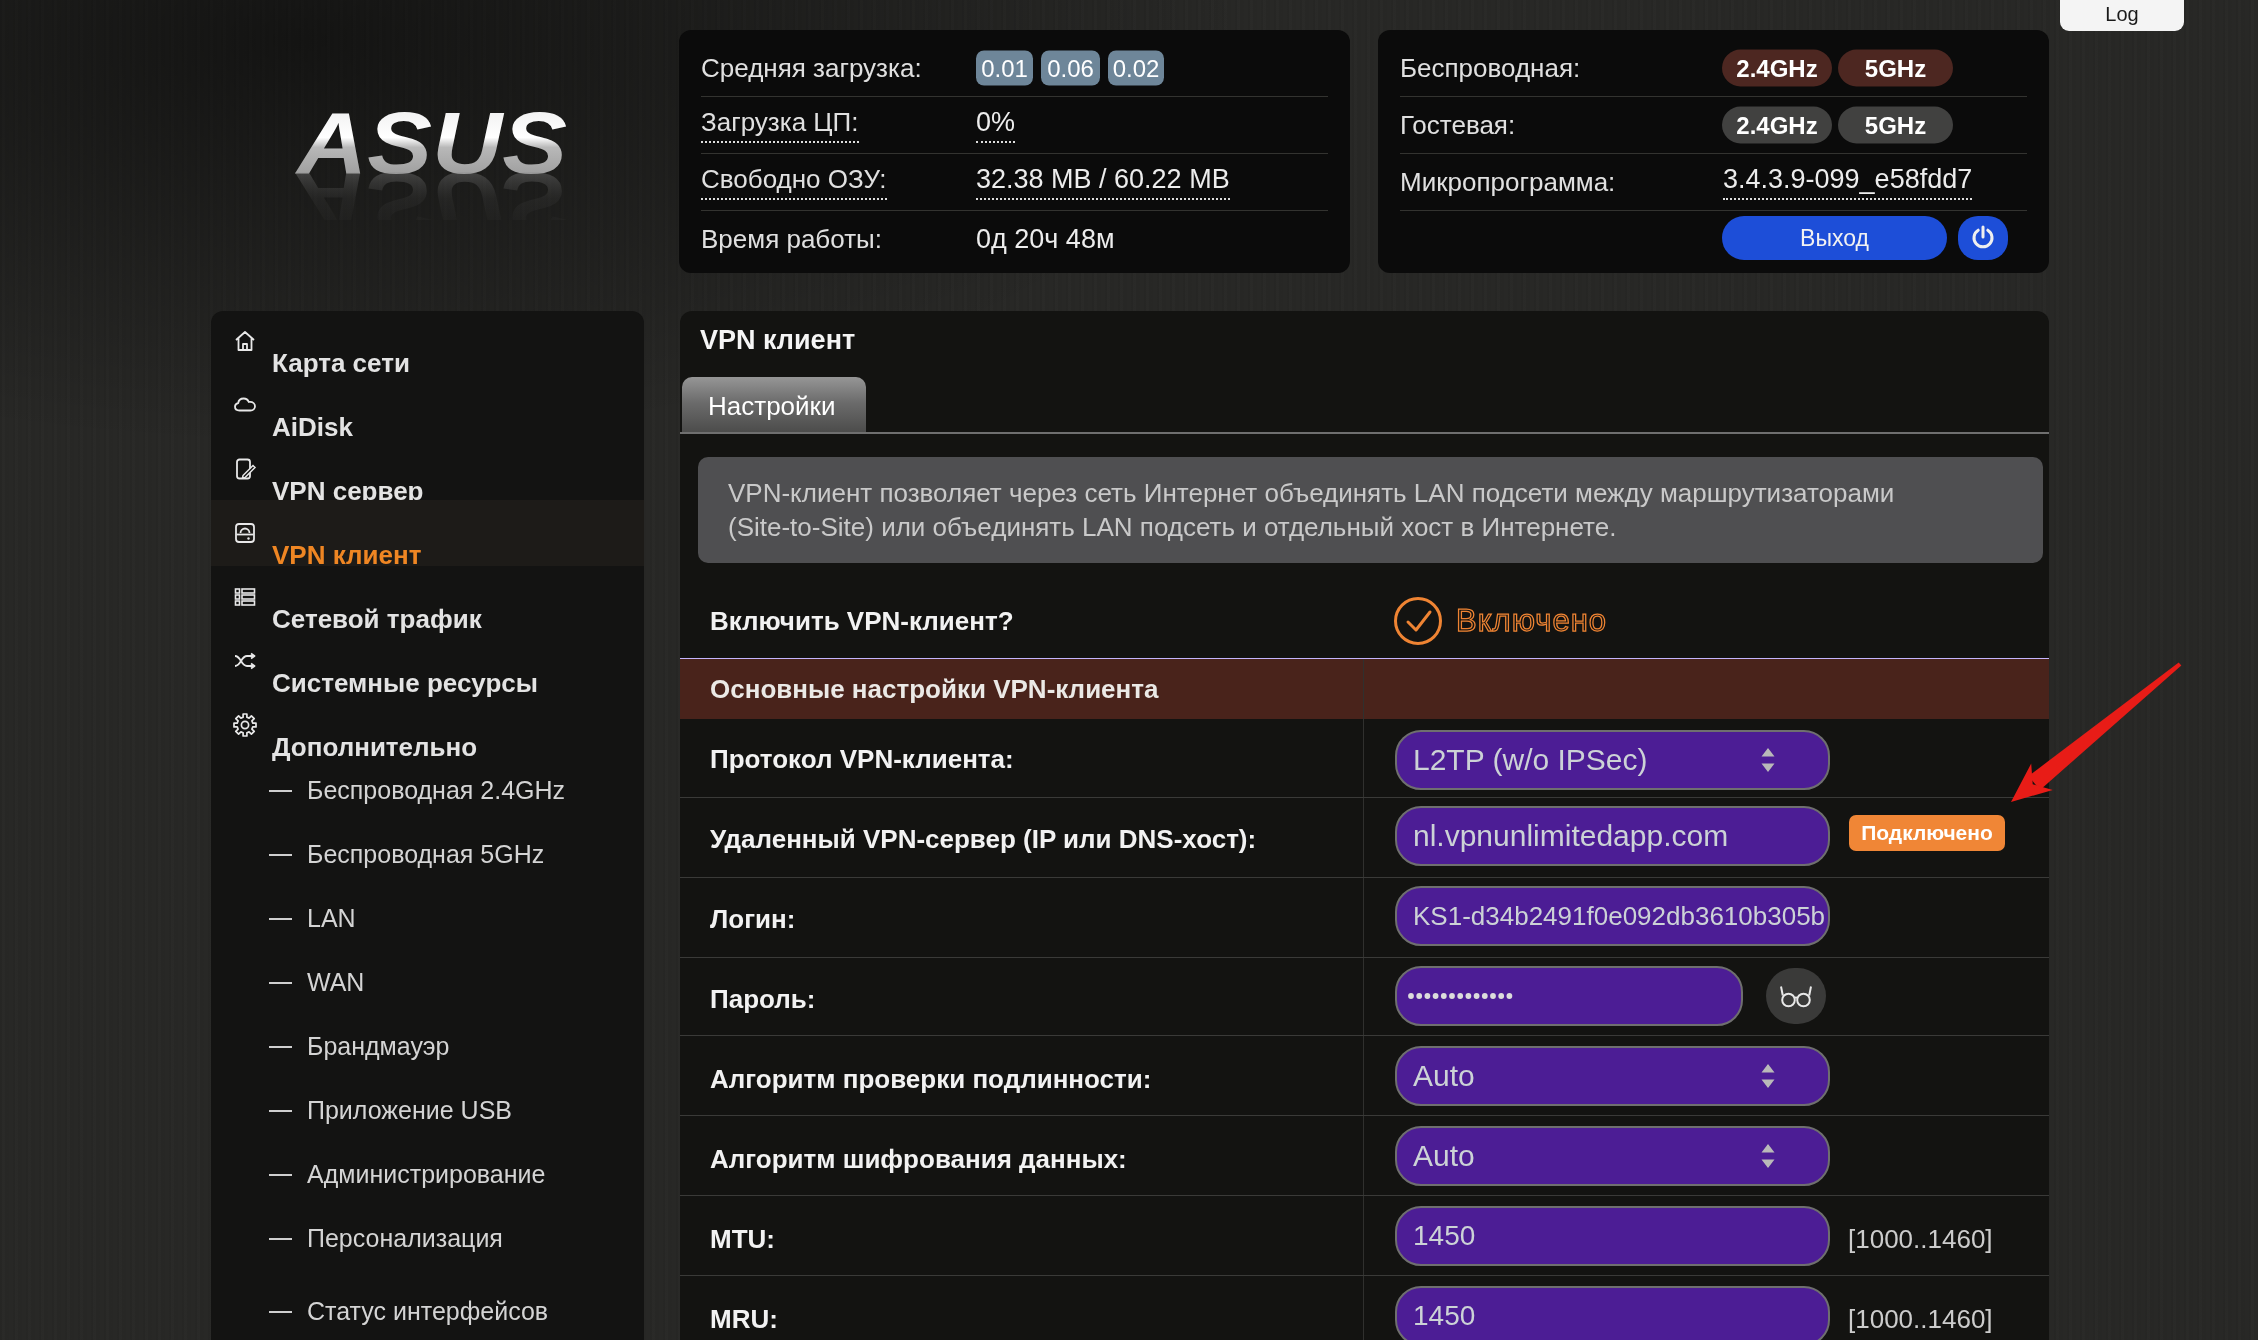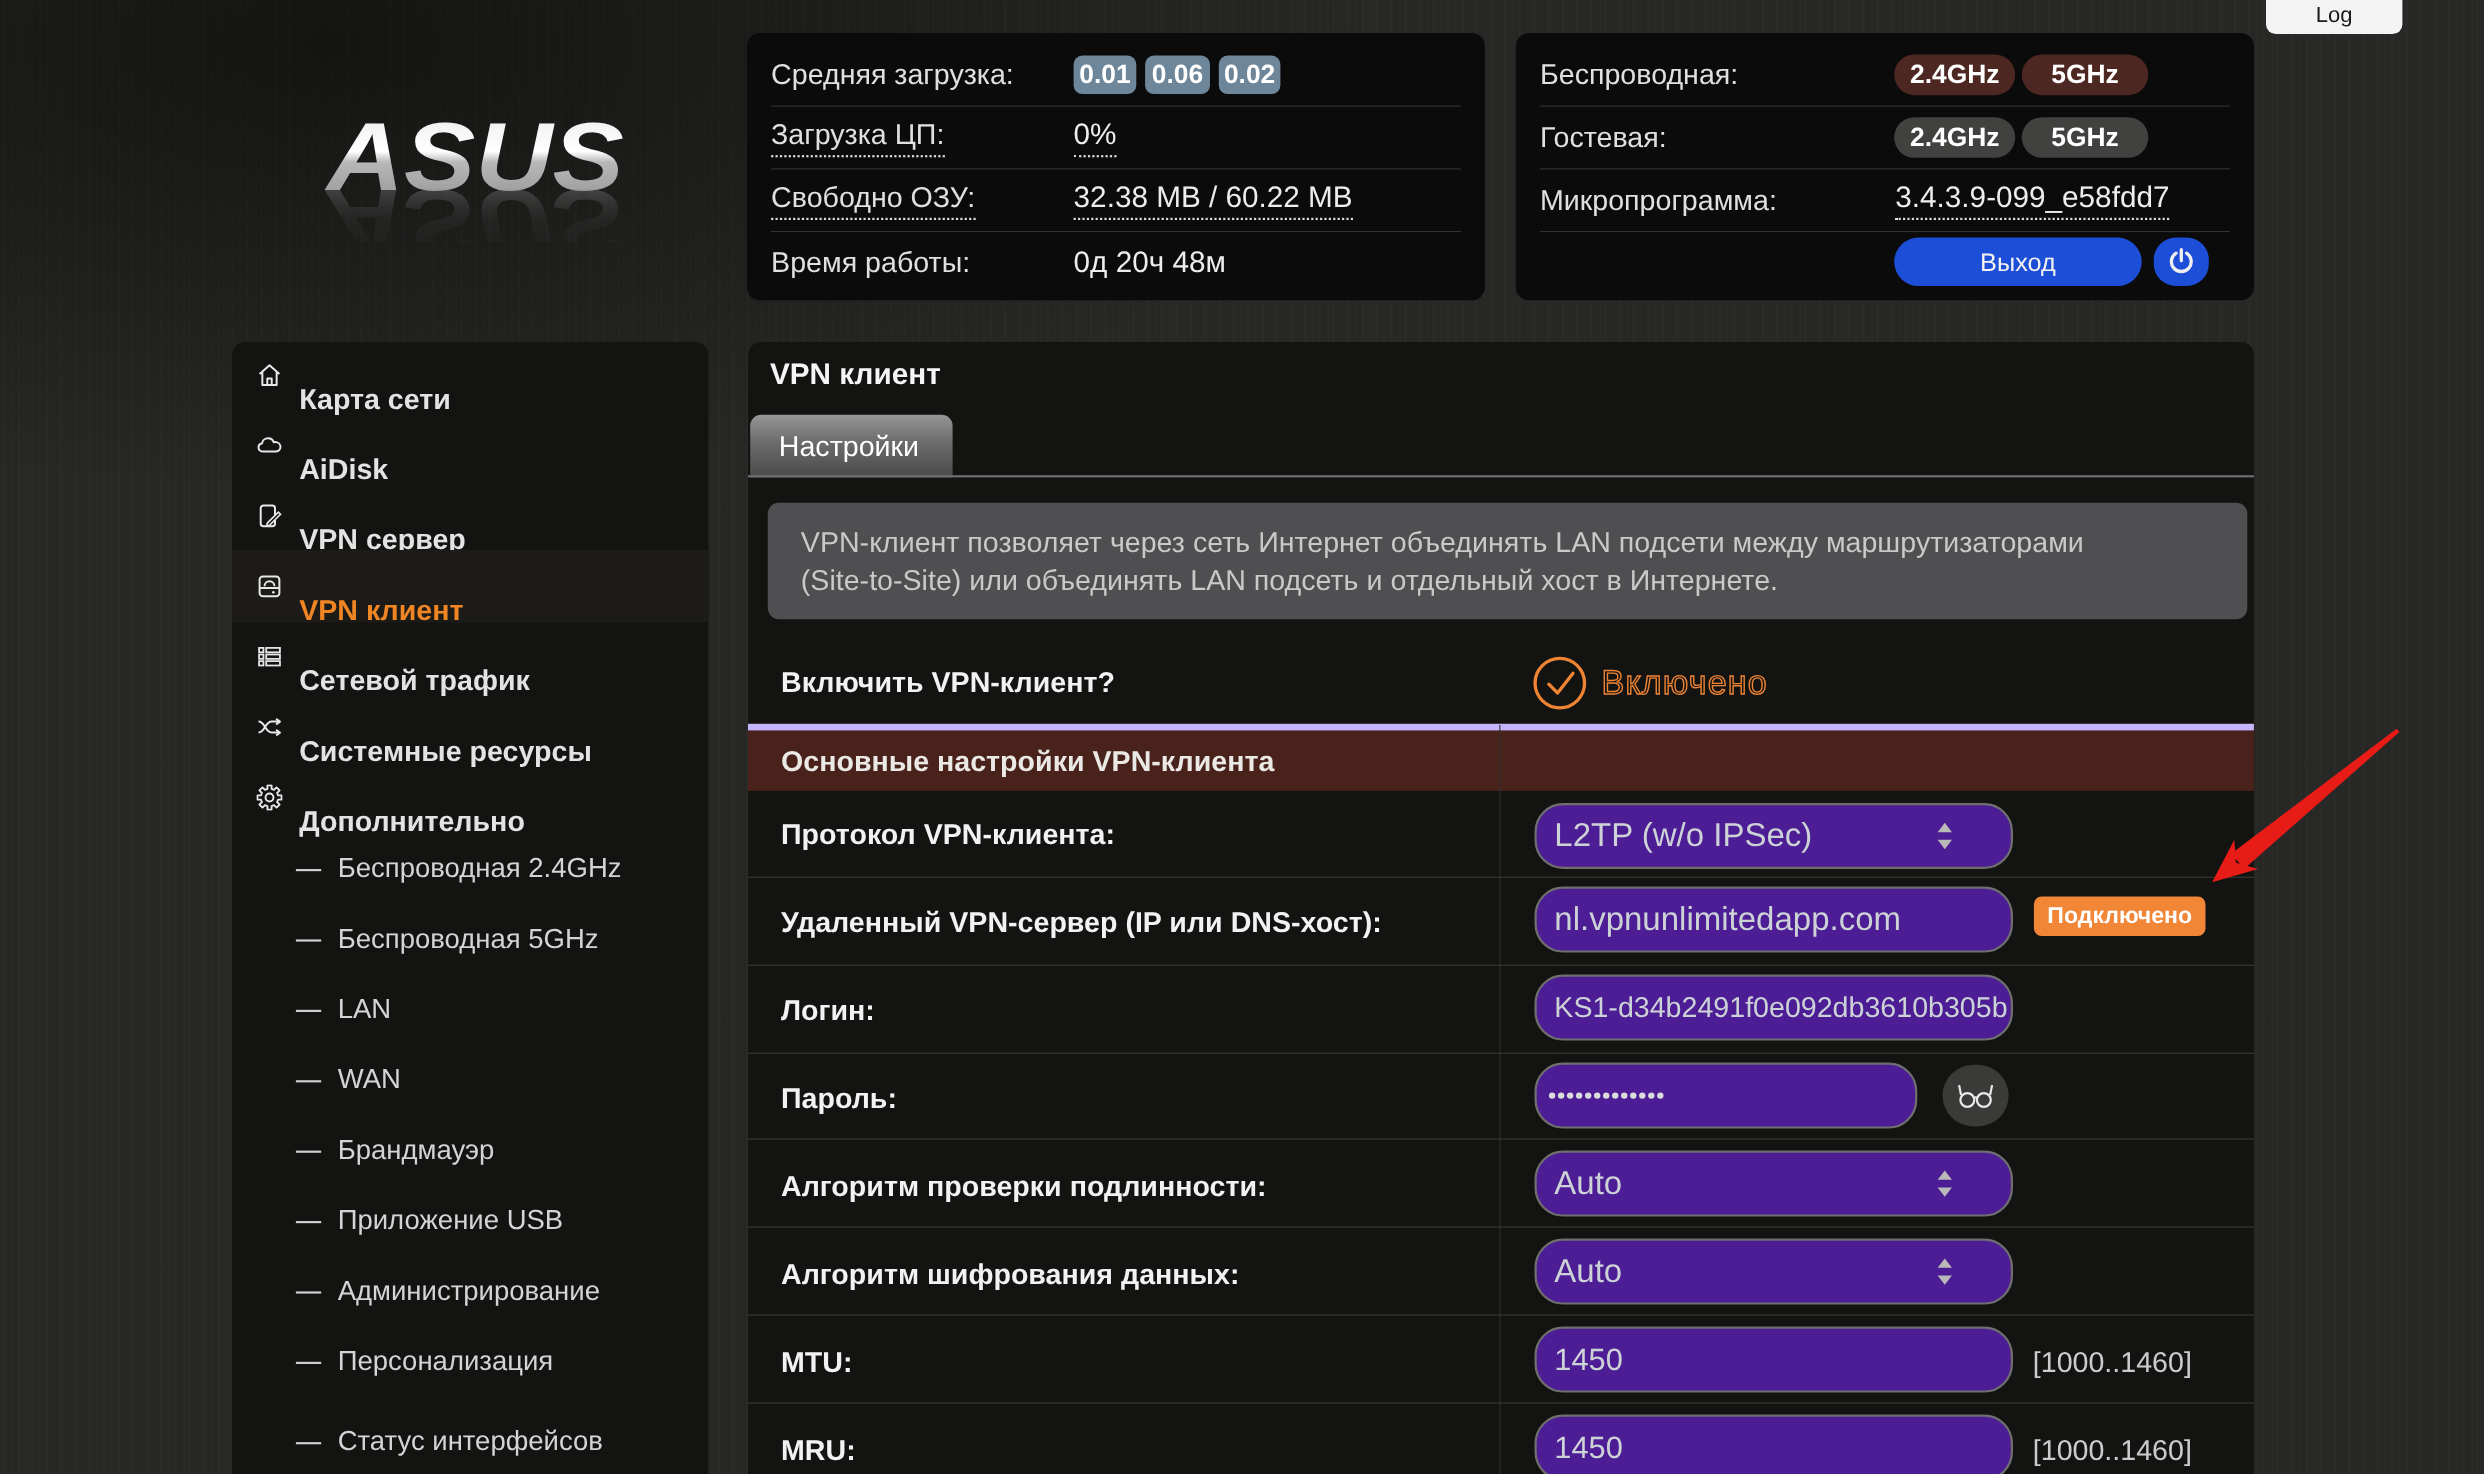--- a/index.html
+++ b/index.html
@@ -13,21 +13,21 @@
   }
   .abs{position:absolute;}
   
   .tpanel{position:absolute;background:#0b0b0b;border-radius:12px;}
   .tp-row{position:absolute;left:22px;right:22px;height:57px;}
   .tp-sep{position:absolute;left:22px;right:22px;height:1px;background:#333330;}
   .tp-label{position:absolute;left:0;top:50%;transform:translateY(-50%);font-size:26px;color:#e0e0e0;}
   .dotted{border-bottom:2px dotted #ddd;padding-bottom:3px;}
   .tp-val{position:absolute;top:50%;transform:translateY(-50%);font-size:27px;color:#ededed;}
   .loadbadge{position:absolute;top:50%;transform:translateY(-50%);height:35px;line-height:35px;
-    background:#6e8699;border-radius:8px;color:#fff;font-size:24px;font-weight:bold;text-align:center;}
+    background:#6e8699;border-radius:8px;color:#fff;font-size:24px;font-weight:normal;text-align:center;}
   .pill{position:absolute;top:50%;transform:translateY(-50%);height:37px;line-height:37px;border-radius:19px;
     color:#fff;font-size:24px;font-weight:bold;text-align:center;}
   .pill.red{background:#4d2721;}
   .pill.gray{background:#414140;}
   .btn{position:absolute;background:#1d4ed8;border-radius:22px;color:#f2f2f2;text-align:center;}
   
   #logbtn{position:absolute;left:2060px;top:0;width:124px;height:31px;background:#f4f4f4;
     border-radius:0 0 9px 9px;color:#1a1a1a;font-size:20px;text-align:center;line-height:28px;}
   
   #sidebar{position:absolute;left:211px;top:311px;width:433px;height:1029px;background:#131312;border-radius:12px 12px 0 0;}
@@ -42,21 +42,21 @@
   
   #content{position:absolute;left:680px;top:311px;width:1369px;height:1029px;background:#131311;border-radius:12px 12px 0 0;}
   #ctitle{position:absolute;left:20px;top:14px;font-size:27px;font-weight:bold;color:#f5f5f5;}
   #tab{position:absolute;left:2px;top:66px;width:184px;height:57px;border-radius:10px 10px 0 0;
     background:linear-gradient(180deg,#969696 0%,#6b6b6b 45%,#4a4a49 100%);}
   #tab span{position:absolute;left:26px;top:50%;transform:translateY(-50%);font-size:26px;color:#ffffff;}
   #tabline{position:absolute;left:0;top:121px;width:100%;height:2px;background:#6f6f6f;}
   #desc{position:absolute;left:18px;top:146px;width:1345px;height:106px;background:#4f4f51;border-radius:10px;}
   #desc .t{position:absolute;left:30px;top:19px;font-size:26px;line-height:34px;color:#c9c9c9;}
   .flabel{position:absolute;left:30px;font-size:26px;font-weight:bold;color:#f2f2f2;transform:translateY(-50%);white-space:nowrap;}
-  #maroon{position:absolute;left:0;top:347px;width:100%;height:61px;background:#49231b;border-top:6px solid #c4b5fd;box-sizing:border-box;}
+  #maroon{position:absolute;left:0;top:347px;width:100%;height:61px;background:#49231b;border-top:1px solid #c4b5fd;box-sizing:border-box;}
   #maroon span{position:absolute;left:30px;top:50%;transform:translateY(-50%);font-size:26px;font-weight:bold;color:#ebe9e6;}
   .fsep{position:absolute;left:0;width:100%;height:1px;background:#3a3a38;}
   #vline{position:absolute;left:683px;top:348px;width:1px;bottom:0;background:#30302e;}
   .ctl{position:absolute;left:715px;width:435px;height:60px;background:#4c1d95;border:2px solid #6f6f6f;border-radius:26px;box-sizing:border-box;overflow:hidden;}
   .ctl .tx{position:absolute;left:16px;top:50%;transform:translateY(-50%);font-size:30px;color:#ccd2d6;white-space:nowrap;}
   .ctl .arr{position:absolute;right:52px;top:50%;transform:translateY(-50%);}
   .range{position:absolute;left:1168px;transform:translateY(-50%);font-size:26px;color:#cccccc;}
   #badge{position:absolute;left:1169px;top:504px;width:156px;height:36px;background:#f08636;border-radius:7px;
     color:#fff;font-weight:bold;font-size:21px;text-align:center;line-height:36px;}
   

